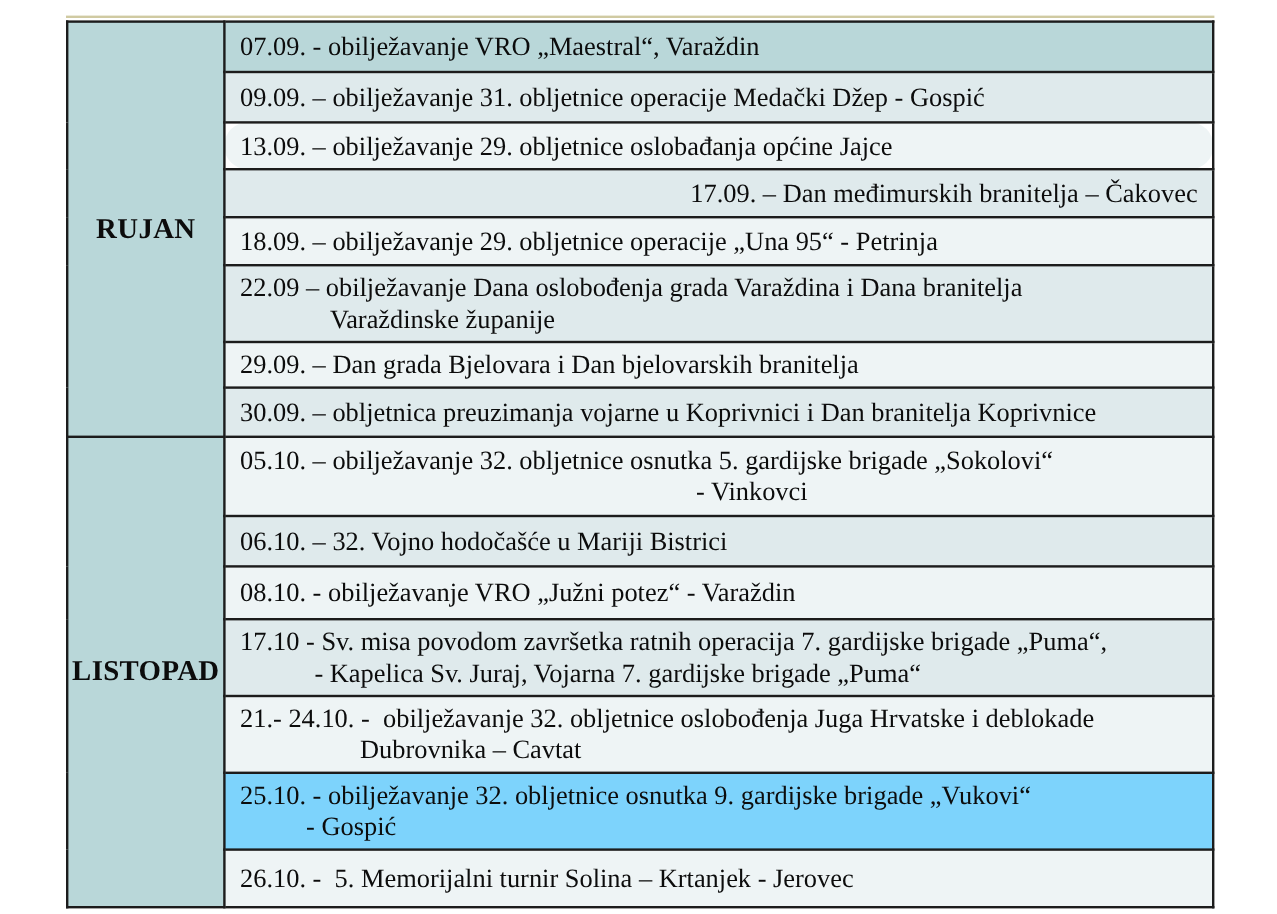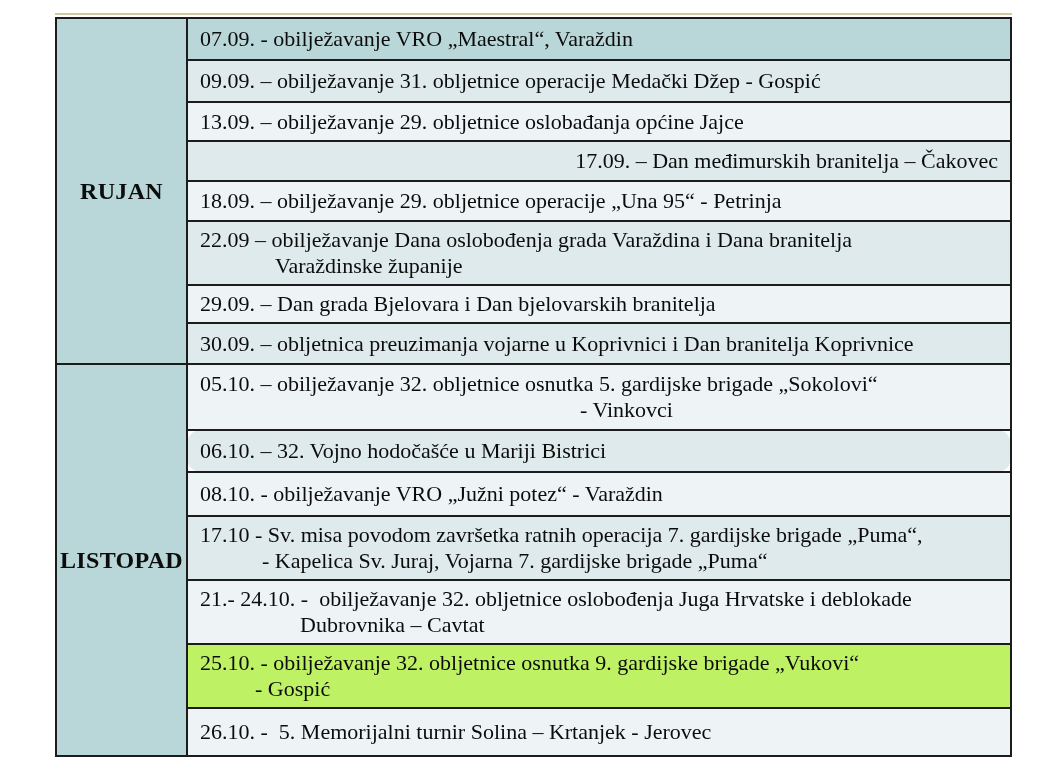--- a/index.html
+++ b/index.html
@@ -74,21 +74,21 @@
             <td class="event-cell" style="background: rgb(185, 215, 217); height: 42px;">
               <div class="event-line">07.09. - obilježavanje VRO „Maestral“, Varaždin</div>
             </td>
           </tr>
           <tr>
             <td class="event-cell" style="background: rgb(223, 234, 236); height: 42px;">
               <div class="event-line">09.09. – obilježavanje 31. obljetnice operacije Medački Džep - Gospić</div>
             </td>
           </tr>
           <tr>
-            <td class="event-cell" style="background: rgb(238, 244, 245); height: 39px;">
+            <td class="event-cell" style="background: rgb(238, 244, 245); height: 39px; border-radius: 19px;">
               <div class="event-line">13.09. – obilježavanje 29. obljetnice oslobađanja općine Jajce</div>
             </td>
           </tr>
           <tr>
             <td class="event-cell" style="background: rgb(223, 234, 236); height: 40px; text-align: right;">
               <div class="event-line">17.09. – Dan međimurskih branitelja – Čakovec</div>
             </td>
           </tr>
           <tr>
             <td class="event-cell" style="background: rgb(238, 244, 245); height: 40px;">
@@ -112,21 +112,21 @@
             </td>
           </tr>
           <tr>
             <td class="month-cell" rowspan="7" style="background: rgb(185, 215, 217);">LISTOPAD</td>
             <td class="event-cell" style="background: rgb(238, 244, 245); height: 66px;">
               <div class="event-line">05.10. – obilježavanje 32. obljetnice osnutka 5. gardijske brigade „Sokolovi“</div>
               <div class="event-line" style="padding-left: 55px; text-align: center;">- Vinkovci</div>
             </td>
           </tr>
           <tr>
-            <td class="event-cell" style="background: rgb(223, 234, 236); height: 42px; border-radius: 14px;">
+            <td class="event-cell" style="background: rgb(223, 234, 236); height: 42px;">
               <div class="event-line">06.10. – 32. Vojno hodočašće u Mariji Bistrici</div>
             </td>
           </tr>
           <tr>
             <td class="event-cell" style="background: rgb(238, 244, 245); height: 44px;">
               <div class="event-line">08.10. - obilježavanje VRO „Južni potez“ - Varaždin</div>
             </td>
           </tr>
           <tr>
             <td class="event-cell" style="background: rgb(223, 234, 236); height: 58px;">
@@ -134,21 +134,21 @@
               <div class="event-line" style="padding-left: 62px;">- Kapelica Sv. Juraj, Vojarna 7. gardijske brigade „Puma“</div>
             </td>
           </tr>
           <tr>
             <td class="event-cell" style="background: rgb(238, 244, 245); height: 58px;">
               <div class="event-line">21.- 24.10. -  obilježavanje 32. obljetnice oslobođenja Juga Hrvatske i deblokade</div>
               <div class="event-line" style="padding-left: 100px;">Dubrovnika – Cavtat</div>
             </td>
           </tr>
           <tr>
-            <td class="event-cell" style="background: #bef264; height: 58px;">
+            <td class="event-cell" style="background: #7dd3fc; height: 58px;">
               <div class="event-line">25.10. - obilježavanje 32. obljetnice osnutka 9. gardijske brigade „Vukovi“</div>
               <div class="event-line" style="padding-left: 55px;">- Gospić</div>
             </td>
           </tr>
           <tr>
             <td class="event-cell" style="background: rgb(238, 244, 245); height: 48px;">
               <div class="event-line">26.10. -  5. Memorijalni turnir Solina – Krtanjek - Jerovec</div>
             </td>
           </tr>
         </tbody>

